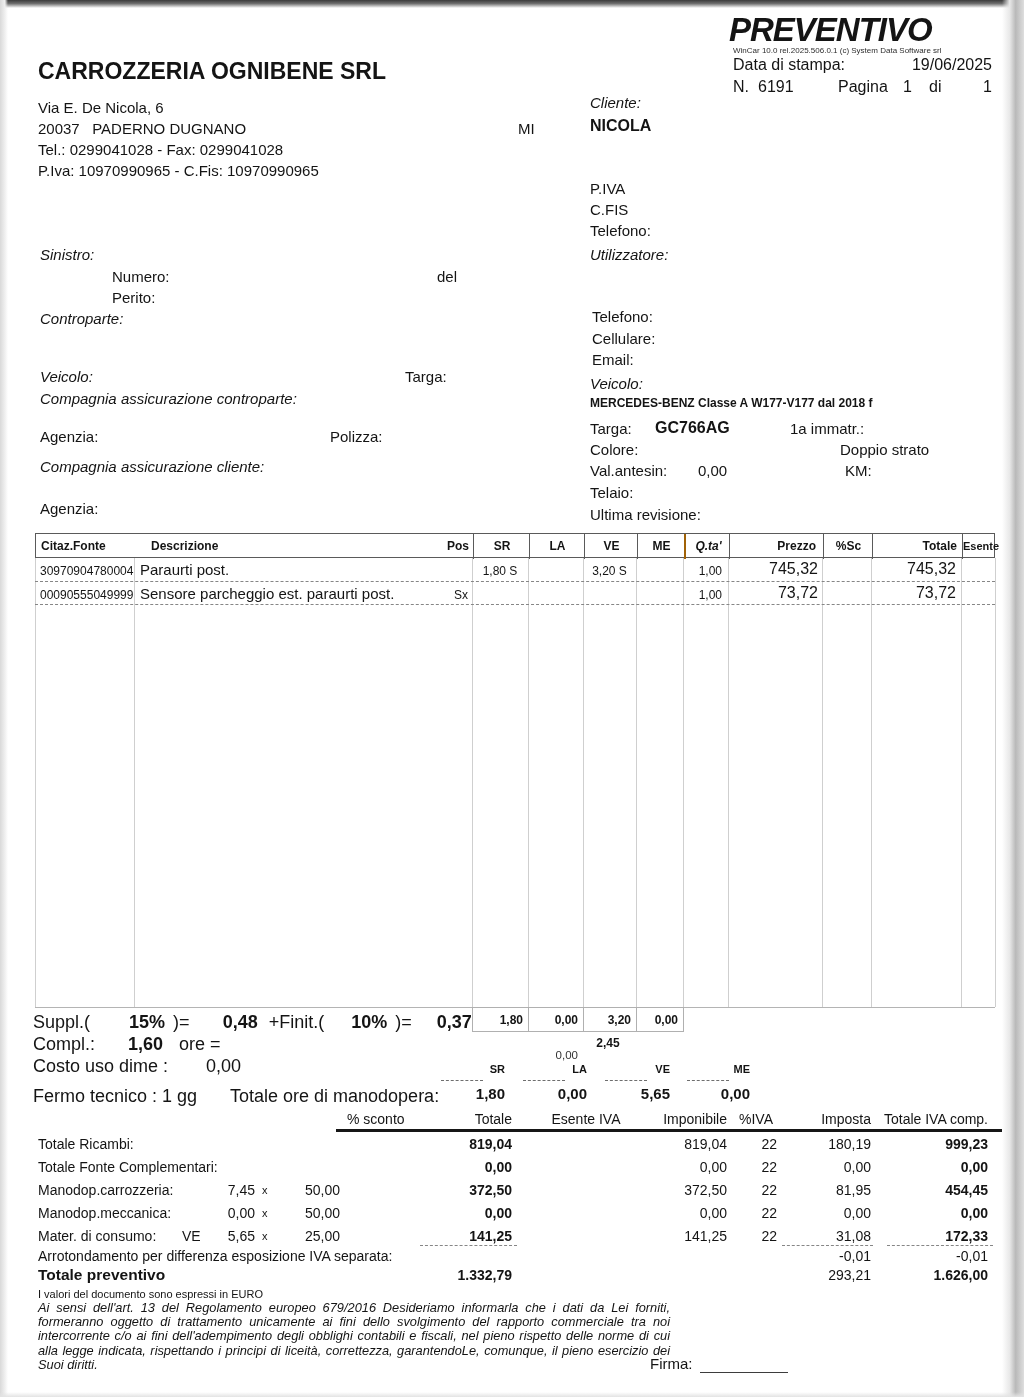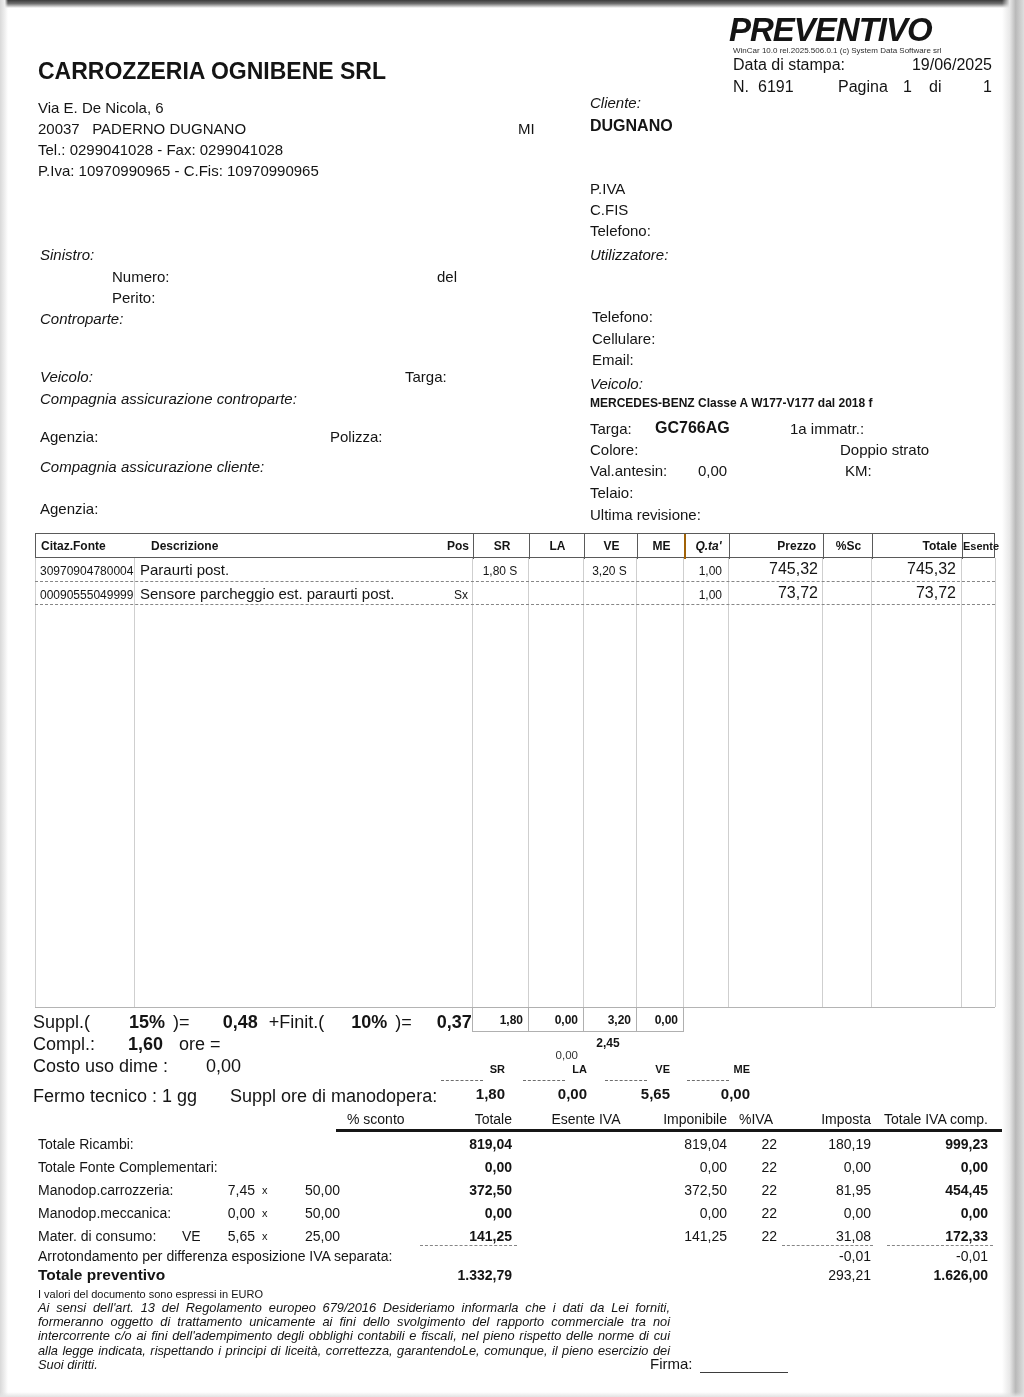--- a/index.html
+++ b/index.html
@@ -57,21 +57,21 @@
   <div class="abs s16" style="left:983px;top:78px;">1</div>
 
   <div class="abs b" style="left:38px;top:58px;font-size:23px;">CARROZZERIA OGNIBENE SRL</div>
   <div class="abs s15" style="left:38px;top:99px;">Via E. De Nicola, 6</div>
   <div class="abs s15 pre" style="left:38px;top:120px;">20037   PADERNO DUGNANO</div>
   <div class="abs s15" style="left:518px;top:120px;">MI</div>
   <div class="abs s15" style="left:38px;top:141px;">Tel.: 0299041028 - Fax: 0299041028</div>
   <div class="abs s15" style="left:38px;top:162px;">P.Iva: 10970990965 - C.Fis: 10970990965</div>
 
   <div class="abs s15 it" style="left:590px;top:94px;">Cliente:</div>
-  <div class="abs s16 b" style="left:590px;top:117px;">DUGNANO</div>
+  <div class="abs s16 b" style="left:590px;top:117px;">NICOLA</div>
   <div class="abs s15" style="left:590px;top:180px;">P.IVA</div>
   <div class="abs s15" style="left:590px;top:201px;">C.FIS</div>
   <div class="abs s15" style="left:590px;top:222px;">Telefono:</div>
 
   <div class="abs s15 it" style="left:40px;top:246px;">Sinistro:</div>
   <div class="abs s15" style="left:112px;top:268px;">Numero:</div>
   <div class="abs s15" style="left:437px;top:268px;">del</div>
   <div class="abs s15" style="left:112px;top:289px;">Perito:</div>
   <div class="abs s15 it" style="left:40px;top:310px;">Controparte:</div>
   <div class="abs s15 it" style="left:40px;top:368px;">Veicolo:</div>
@@ -183,21 +183,21 @@
   <div class="abs mlbl r" style="left:445px;top:1063px;width:60px;">SR</div>
   <div class="abs mlbl r" style="left:527px;top:1063px;width:60px;">LA</div>
   <div class="abs mlbl r" style="left:610px;top:1063px;width:60px;">VE</div>
   <div class="abs mlbl r" style="left:690px;top:1063px;width:60px;">ME</div>
   <div class="hdash" style="left:441px;top:1080px;width:42px;border-color:#6e6e6e;"></div>
   <div class="hdash" style="left:523px;top:1080px;width:42px;border-color:#6e6e6e;"></div>
   <div class="hdash" style="left:605px;top:1080px;width:42px;border-color:#6e6e6e;"></div>
   <div class="hdash" style="left:687px;top:1080px;width:42px;border-color:#6e6e6e;"></div>
 
   <div class="abs s14" style="left:33px;top:1086px;">Fermo tecnico : 1 gg</div>
-  <div class="abs s14 r" style="left:230px;top:1086px;width:200px;">Suppl ore di manodopera:</div>
+  <div class="abs s14 r" style="left:230px;top:1086px;width:200px;">Totale ore di manodopera:</div>
   <div class="abs mval r" style="left:445px;top:1085px;width:60px;">1,80</div>
   <div class="abs mval r" style="left:527px;top:1085px;width:60px;">0,00</div>
   <div class="abs mval r" style="left:610px;top:1085px;width:60px;">5,65</div>
   <div class="abs mval r" style="left:690px;top:1085px;width:60px;">0,00</div>
 
   <div class="abs tt-lbl" style="left:347px;top:1111px;">% sconto</div>
   <div class="tt-val" style="left:412px;top:1111px;width:100px;">Totale</div>
   <div class="abs tt-lbl c" style="left:540px;top:1111px;width:92px;">Esente IVA</div>
   <div class="tt-val" style="left:640px;top:1111px;width:87px;">Imponibile</div>
   <div class="abs tt-lbl c" style="left:735px;top:1111px;width:42px;">%IVA</div>

